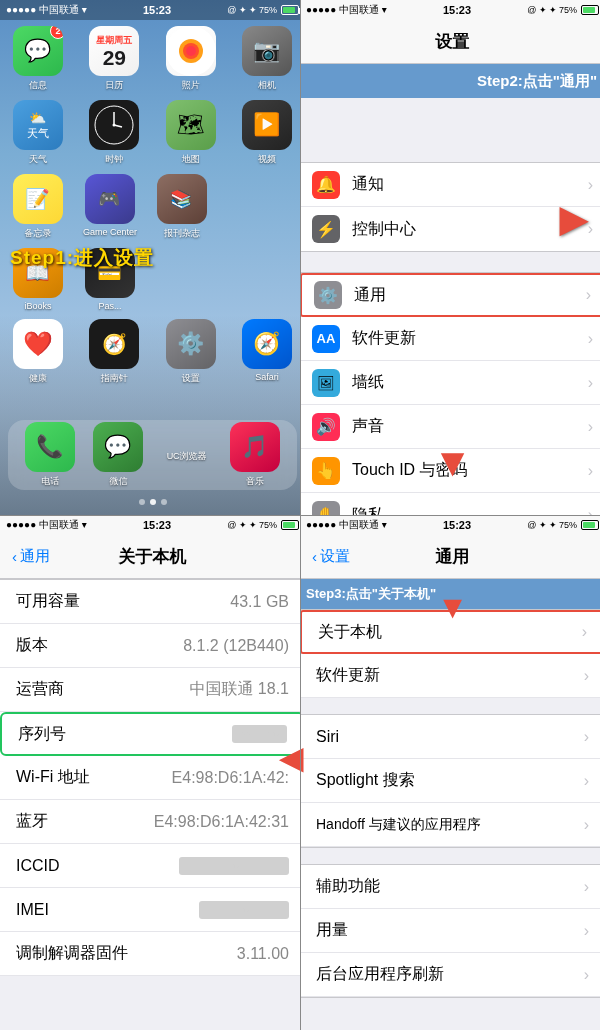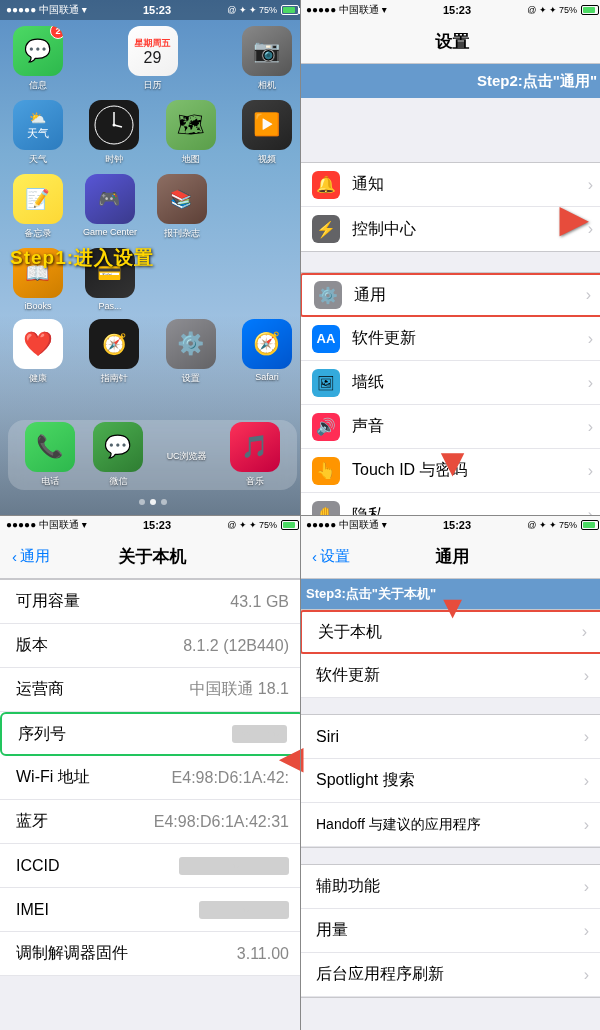--- a/index.html
+++ b/index.html
@@ -386,23 +386,35 @@
       <div class="app-icon">
         <div class="app-icon-img app-msg">
           💬
           <span class="badge">2</span>
         </div>
         <span class="app-icon-label">信息</span>
       </div>
       <div class="app-icon">
         <div class="app-icon-img app-cal" style="flex-direction:column;font-size:10px;padding:3px;">
           <div style="font-size:9px;color:#ff3b30;font-weight:600;text-align:center;width:100%;">星期周五</div>
-          <div style="font-size:16px;font-weight:400;color:#1c1c1e;line-height:1;">29</div>
+          <div style="font-size:21px;font-weight:700;color:#1c1c1e;line-height:1;">29</div>
         </div>
         <span class="app-icon-label">日历</span>
+      </div>
+      <div class="app-icon">
+        <div class="app-icon-img app-photo" style="overflow:hidden;">
+          <svg width="50" height="50" viewBox="0 0 50 50">
+            <circle cx="25" cy="25" r="25" fill="white"></circle>
+            <path d="M25 2 L48 14 L48 36 L25 48 L2 36 L2 14 Z" fill="none"></path>
+            <circle cx="25" cy="25" r="12" fill="#ff9500" opacity="0.9"></circle>
+            <circle cx="25" cy="25" r="8" fill="#ff3b30" opacity="0.8"></circle>
+            <circle cx="25" cy="25" r="5" fill="#ff2d55" opacity="0.7"></circle>
+          </svg>
+        </div>
+        <span class="app-icon-label">照片</span>
       </div>
       <div class="app-icon">
         <div class="app-icon-img app-camera">
           📷
         </div>
         <span class="app-icon-label">相机</span>
       </div>
     </div>
 
     <div class="app-row">

